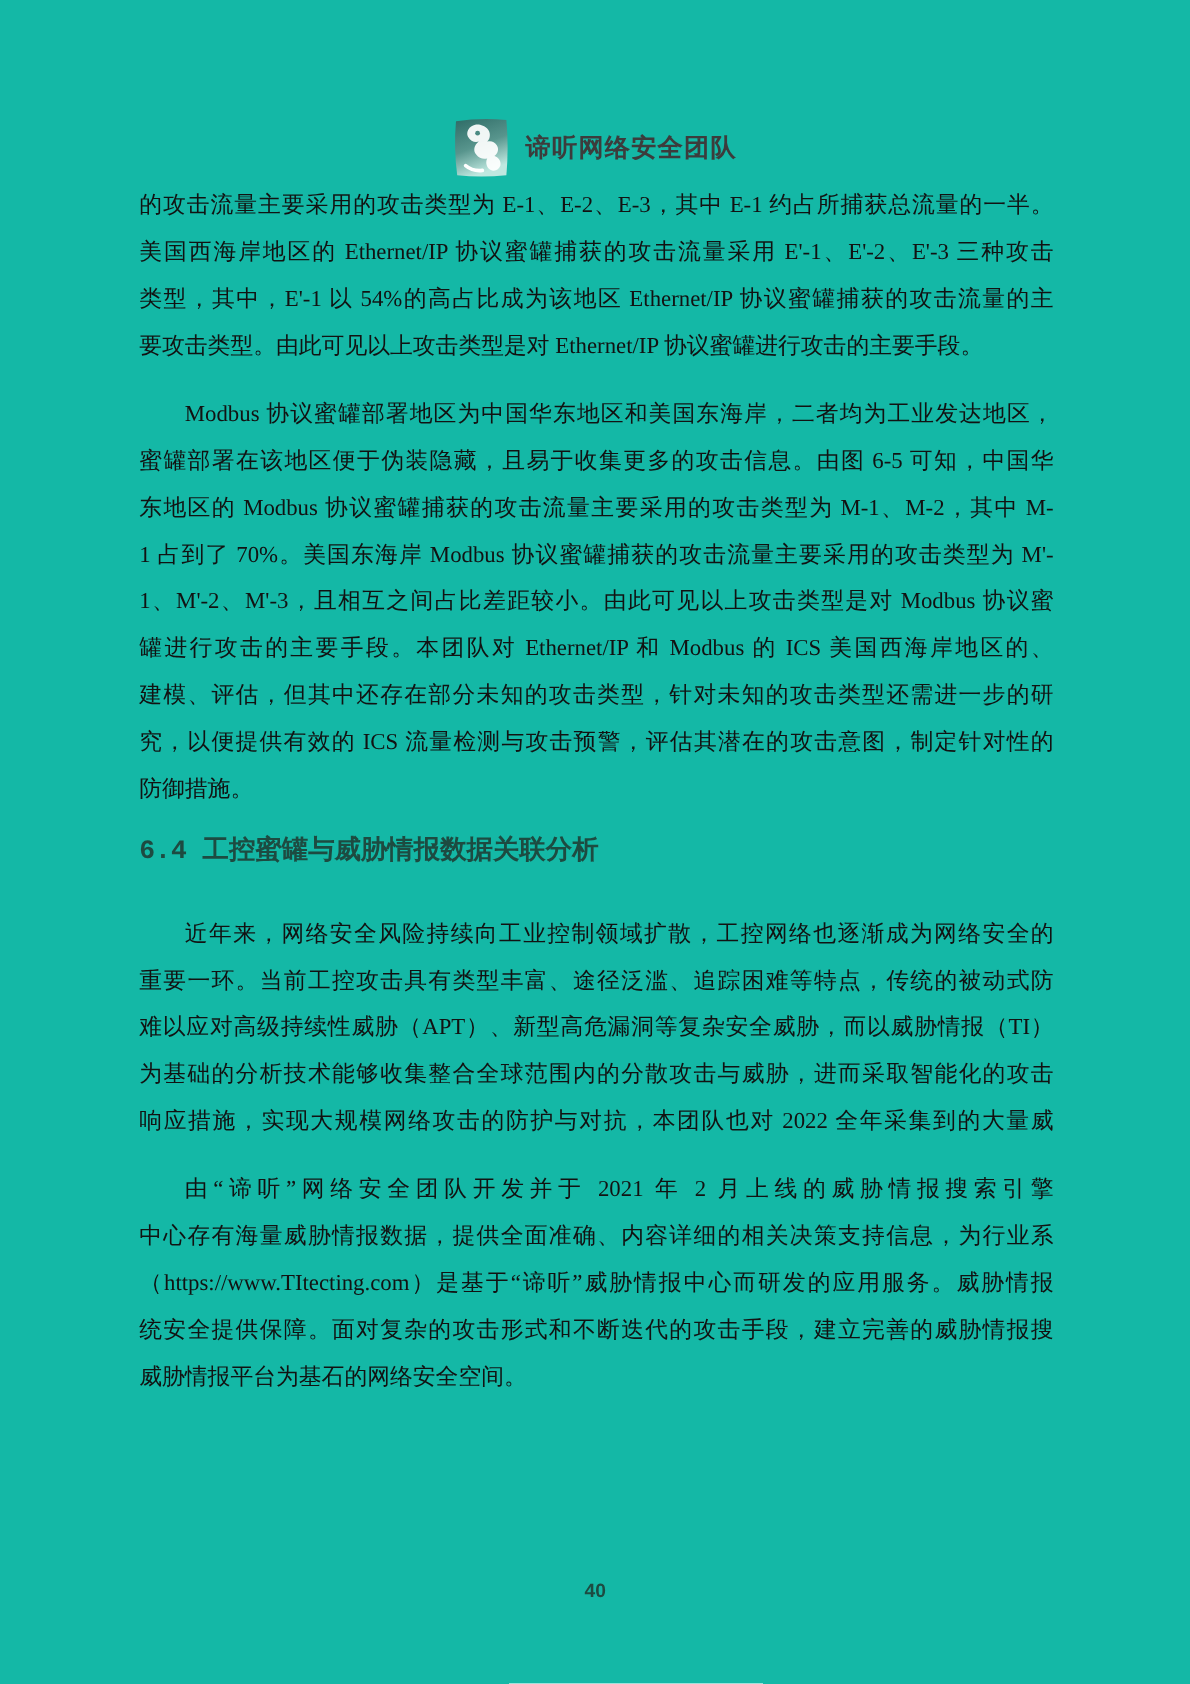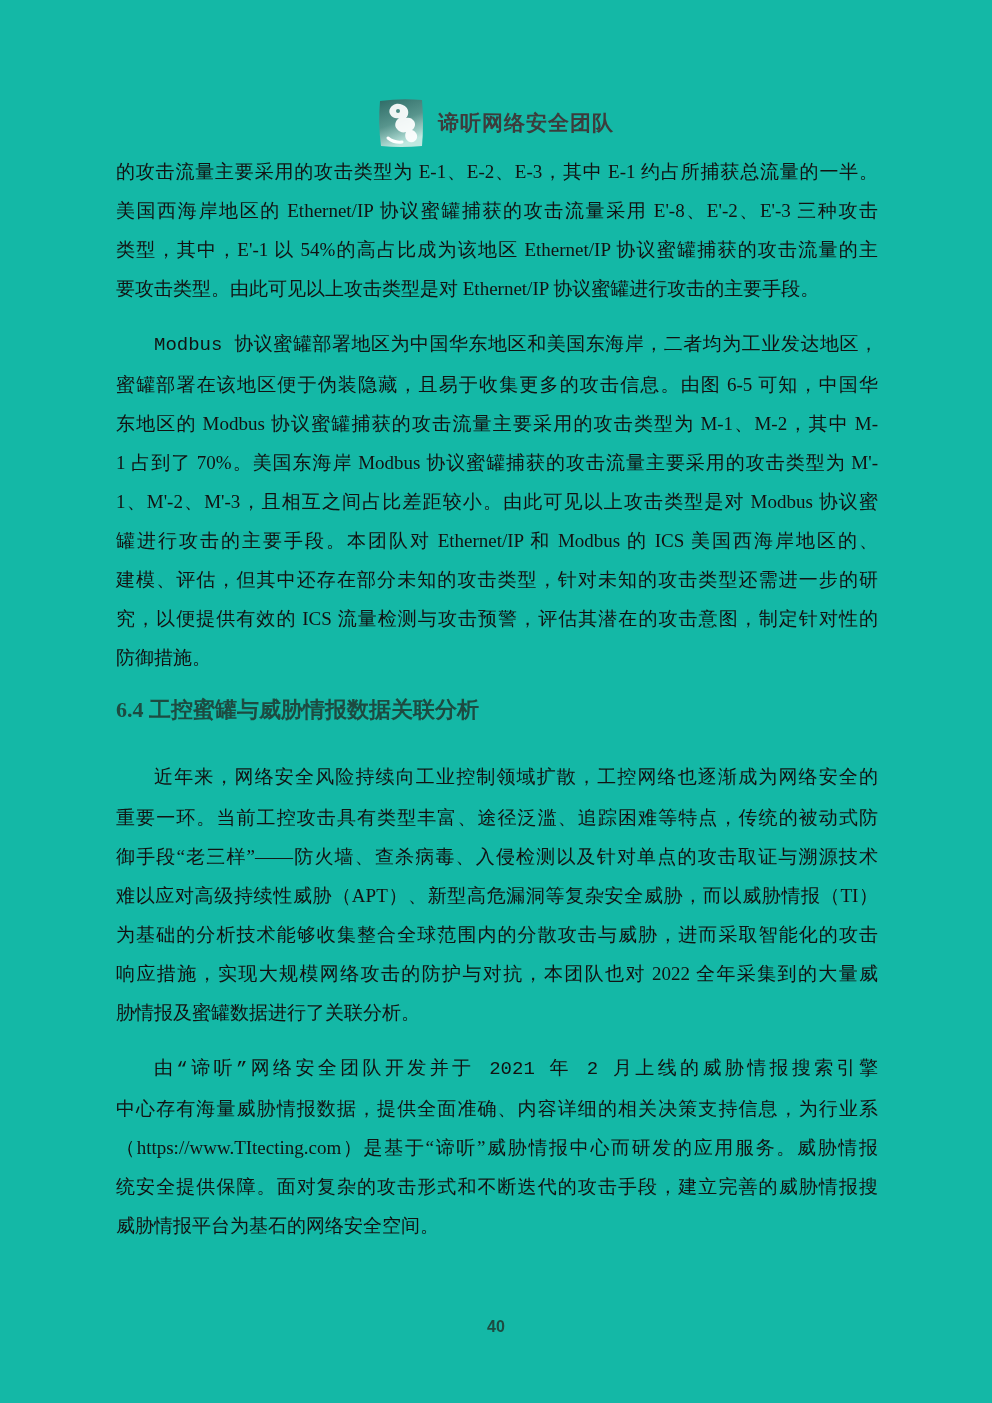--- a/index.html
+++ b/index.html
@@ -45,24 +45,24 @@
   }
   .paragraph { margin: 0 0 18px 0; }
   .paragraph:last-child { margin-bottom: 0; }
   .line {
     text-align: justify;
     text-align-last: justify;
     text-justify: inter-character;
     white-space: normal;
   }
   .line.last { text-align-last: auto; }
-  .paragraph.indent .line.first { text-indent: 2em; font-family: Liberation Mono, monospace; }
+  .paragraph.indent .line.first { text-indent: 2em; }
 
   .section-heading {
-    font-family: Liberation Serif, serif;
+    font-family: Liberation Mono, monospace;
     font-size: 22px;
     font-weight: bold;
     color: #1d4b41;
     line-height: 30px;
     margin: 16px 0 34px 0;
   }
 
   
   .footer {
     position: absolute;
@@ -98,44 +98,42 @@
                c-2 -3 -5 -4 -8 -3 c3 -3 3 -8 0 -11 c-2 -2 -7 -4 -10 -3 Z" fill="#ffffff" opacity="0.92"></path>
       <circle cx="20" cy="13" r="2" fill="#4a8a82"></circle>
       <path d="M10 40 q6 5 14 4" stroke="#ffffff" stroke-width="3" fill="none" stroke-linecap="round"></path>
     </svg>
     <span class="logo-text">谛听网络安全团队</span>
   </div>
 
   <main class="doc-body">
       <div class="paragraph">
         <div class="line first">的攻击流量主要采用的攻击类型为 E-1、E-2、E-3，其中 E-1 约占所捕获总流量的一半。</div>
-        <div class="line">美国西海岸地区的 Ethernet/IP 协议蜜罐捕获的攻击流量采用 E'-8、E'-2、E'-3 三种攻击</div>
+        <div class="line">美国西海岸地区的 Ethernet/IP 协议蜜罐捕获的攻击流量采用 E'-1、E'-2、E'-3 三种攻击</div>
         <div class="line">类型，其中，E'-1 以 54%的高占比成为该地区 Ethernet/IP 协议蜜罐捕获的攻击流量的主</div>
         <div class="line last">要攻击类型。由此可见以上攻击类型是对 Ethernet/IP 协议蜜罐进行攻击的主要手段。</div>
       </div>
       <div class="paragraph indent">
         <div class="line first">Modbus 协议蜜罐部署地区为中国华东地区和美国东海岸，二者均为工业发达地区，</div>
         <div class="line">蜜罐部署在该地区便于伪装隐藏，且易于收集更多的攻击信息。由图 6-5 可知，中国华</div>
         <div class="line">东地区的 Modbus 协议蜜罐捕获的攻击流量主要采用的攻击类型为 M-1、M-2，其中 M-</div>
         <div class="line">1 占到了 70%。美国东海岸 Modbus 协议蜜罐捕获的攻击流量主要采用的攻击类型为 M'-</div>
         <div class="line">1、M'-2、M'-3，且相互之间占比差距较小。由此可见以上攻击类型是对 Modbus 协议蜜</div>
         <div class="line">罐进行攻击的主要手段。本团队对 Ethernet/IP 和 Modbus 的 ICS 美国西海岸地区的、</div>
         <div class="line">建模、评估，但其中还存在部分未知的攻击类型，针对未知的攻击类型还需进一步的研</div>
         <div class="line">究，以便提供有效的 ICS 流量检测与攻击预警，评估其潜在的攻击意图，制定针对性的</div>
         <div class="line last">防御措施。</div>
       </div>
       <h2 class="section-heading">6.4 工控蜜罐与威胁情报数据关联分析</h2>
       <div class="paragraph indent">
         <div class="line first">近年来，网络安全风险持续向工业控制领域扩散，工控网络也逐渐成为网络安全的</div>
         <div class="line">重要一环。当前工控攻击具有类型丰富、途径泛滥、追踪困难等特点，传统的被动式防</div>
-        <div class="line">御手段“老三样”——防火墙、查杀病毒、入侵检测以及针对单点的攻击取证与溯源技术</div>
         <div class="line">难以应对高级持续性威胁（APT）、新型高危漏洞等复杂安全威胁，而以威胁情报（TI）</div>
         <div class="line">为基础的分析技术能够收集整合全球范围内的分散攻击与威胁，进而采取智能化的攻击</div>
         <div class="line">响应措施，实现大规模网络攻击的防护与对抗，本团队也对 2022 全年采集到的大量威</div>
-        <div class="line last">胁情报及蜜罐数据进行了关联分析。</div>
       </div>
       <div class="paragraph indent">
         <div class="line first">由“谛听”网络安全团队开发并于 2021 年 2 月上线的威胁情报搜索引擎</div>
         <div class="line">中心存有海量威胁情报数据，提供全面准确、内容详细的相关决策支持信息，为行业系</div>
         <div class="line">（https://www.TItecting.com）是基于“谛听”威胁情报中心而研发的应用服务。威胁情报</div>
         <div class="line">统安全提供保障。面对复杂的攻击形式和不断迭代的攻击手段，建立完善的威胁情报搜</div>
         <div class="line last">威胁情报平台为基石的网络安全空间。</div>
       </div>
     </main>
 

